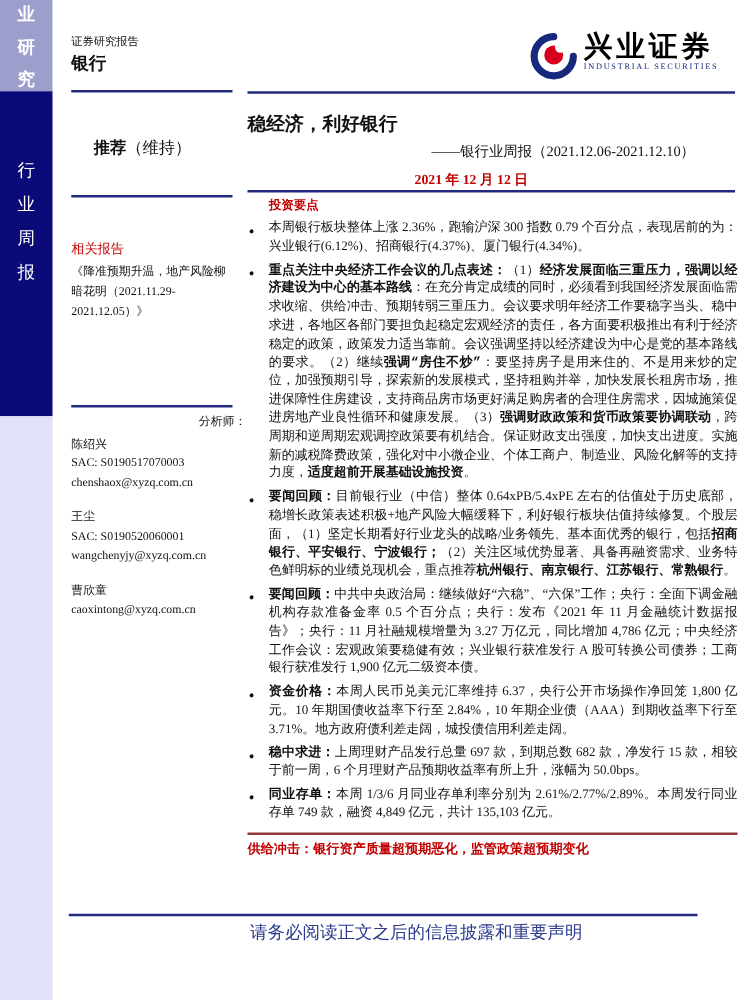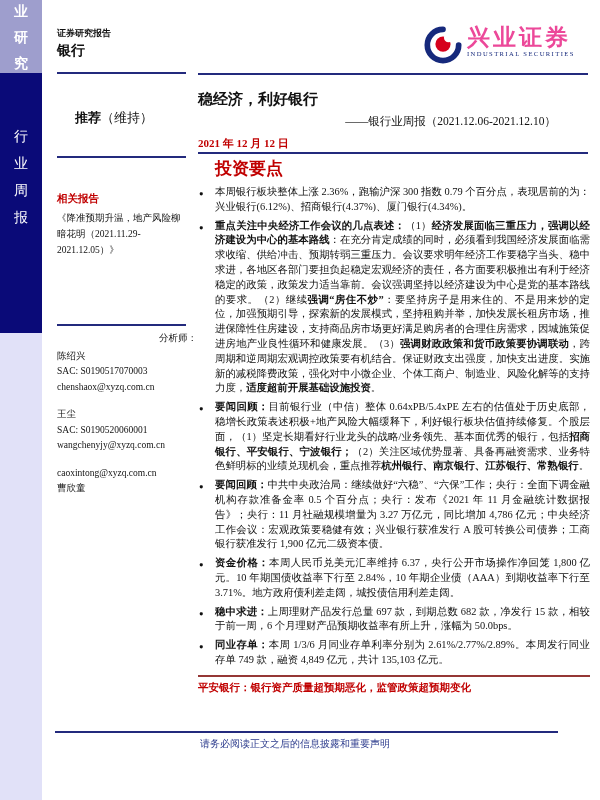--- a/index.html
+++ b/index.html
@@ -18,52 +18,52 @@
   .side-bottom{position:absolute;left:0;top:333px;width:42px;height:467px;background:#e1e1f8;}
   
   .rule{position:absolute;background:#232a7d;}
   .rule-left-1{left:57px;top:72px;width:129px;height:2px;}
   .rule-main-1{left:198px;top:73px;width:390px;height:2px;}
   .rule-left-2{left:57px;top:156px;width:129px;height:2px;}
   .rule-main-2{left:198px;top:152px;width:390px;height:2px;}
   .rule-left-3{left:57px;top:324px;width:129px;height:1.5px;}
   .footer-rule{left:55px;top:731px;width:503px;height:2px;}
   
-  .report-type{position:absolute;left:57px;top:27px;font-size:9px;font-weight:bold;text-align:center;}
+  .report-type{position:absolute;left:57px;top:27px;font-size:9px;font-weight:normal;text-align:center;}
   .industry{position:absolute;left:57px;top:42px;font-size:14px;font-weight:bold;}
   .logo{position:absolute;left:424px;top:26px;display:flex;align-items:flex-start;gap:5px;}
   .logo-txt{display:flex;flex-direction:column;line-height:1;}
-  .logo-cn{font-size:23px;font-weight:bold;color:#ec4899;letter-spacing:3px;}
+  .logo-cn{font-size:23px;font-weight:bold;color:#000000;letter-spacing:3px;}
   .logo-en{font-size:6.6px;color:#16297c;letter-spacing:1.4px;margin-top:2px;}
   .title{position:absolute;left:198px;top:90px;width:390px;text-align:left;
     font-size:15px;font-weight:bold;}
   .subtitle{position:absolute;left:198px;top:114px;width:358px;text-align:right;font-size:11.5px;}
-  .date{position:absolute;left:198px;top:136px;width:358px;text-align:left;
+  .date{position:absolute;left:198px;top:136px;width:358px;text-align:center;
     font-size:11px;font-weight:bold;color:#c00000;}
   .rating{position:absolute;left:75px;top:109px;font-size:13px;display:flex;}
   .rating-label{font-weight:bold;}
   
-  .related-heading{position:absolute;left:57px;top:192px;font-size:10.5px;font-weight:bold;color:#c00000;}
+  .related-heading{position:absolute;left:57px;top:192px;font-size:10.5px;font-weight:normal;color:#c00000;}
   .related-title{position:absolute;left:57px;top:210px;width:132px;font-size:9.5px;line-height:16px;}
   .analysts{position:absolute;left:57px;top:331px;width:140px;font-size:9.5px;line-height:15.5px;}
   .an-group{margin-bottom:12px;}
   .an-heading{margin-bottom:2px;text-align:right;}
   
   .main{position:absolute;left:198px;top:156px;width:392px;}
-  .section-heading{color:#c00000;font-weight:bold;font-size:17px;margin:1px 0 5px 17px;}
+  .section-heading{color:#c00000;font-weight:bold;font-size:10px;margin:1px 0 5px 17px;}
   ul.bullets{list-style:none;margin:0;padding:0;}
   ul.bullets li{position:relative;padding-left:17px;font-size:10.4px;line-height:14.8px;
     text-align:justify;margin-bottom:4px;}
   ul.bullets li::before{content:"\25CF";position:absolute;left:1px;top:2px;font-size:7.5px;}
-  ul.bullets b{font-weight:bold;}
+  ul.bullets b{font-weight:bold;font-family:Liberation Mono, monospace;}
   .risk{margin-top:7px;}
   .risk-rule{height:2px;background:#953735;margin-bottom:4px;}
   .risk-text{color:#c00000;font-weight:bold;font-size:10.5px;}
   
-  .footer-text{position:absolute;left:200px;top:737px;font-size:10px;color:#2b3a8c;}
+  .footer-text{position:absolute;left:200px;top:737px;font-size:14px;color:#2b3a8c;}
 </style>
 </head>
 <body>
 
 <div class="side-top">
   <div>业</div>
   <div>研</div>
   <div>究</div>
 </div>
 <div class="side-mid">
@@ -116,38 +116,38 @@
     <div>陈绍兴</div>
     <div>SAC: S0190517070003</div>
     <div>chenshaox@xyzq.com.cn</div>
   </div>
   <div class="an-group">
     <div>王尘</div>
     <div>SAC: S0190520060001</div>
     <div>wangchenyjy@xyzq.com.cn</div>
   </div>
   <div class="an-group">
+    <div>曹欣童</div>
     <div>caoxintong@xyzq.com.cn</div>
-    <div>曹欣童</div>
   </div>
 </div>
 
 <div class="main">
   <div class="section-heading">投资要点</div>
   <ul class="bullets">
       <li><span>本周银行板块整体上涨 2.36%，跑输沪深 300 指数 0.79 个百分点，表现居前的为：兴业银行(6.12%)、招商银行(4.37%)、厦门银行(4.34%)。</span></li>
       <li><b>重点关注中央经济工作会议的几点表述：</b><span>（1）</span><b>经济发展面临三重压力，强调以经济建设为中心的基本路线</b><span>：在充分肯定成绩的同时，必须看到我国经济发展面临需求收缩、供给冲击、预期转弱三重压力。会议要求明年经济工作要稳字当头、稳中求进，各地区各部门要担负起稳定宏观经济的责任，各方面要积极推出有利于经济稳定的政策，政策发力适当靠前。会议强调坚持以经济建设为中心是党的基本路线的要求。（2）继续</span><b>强调“房住不炒”</b><span>：要坚持房子是用来住的、不是用来炒的定位，加强预期引导，探索新的发展模式，坚持租购并举，加快发展长租房市场，推进保障性住房建设，支持商品房市场更好满足购房者的合理住房需求，因城施策促进房地产业良性循环和健康发展。（3）</span><b>强调财政政策和货币政策要协调联动</b><span>，跨周期和逆周期宏观调控政策要有机结合。保证财政支出强度，加快支出进度。实施新的减税降费政策，强化对中小微企业、个体工商户、制造业、风险化解等的支持力度，</span><b>适度超前开展基础设施投资</b><span>。</span></li>
       <li><b>要闻回顾：</b><span>目前银行业（中信）整体 0.64xPB/5.4xPE 左右的估值处于历史底部，稳增长政策表述积极+地产风险大幅缓释下，利好银行板块估值持续修复。个股层面，（1）坚定长期看好行业龙头的战略/业务领先、基本面优秀的银行，包括</span><b>招商银行、平安银行、宁波银行；</b><span>（2）关注区域优势显著、具备再融资需求、业务特色鲜明标的业绩兑现机会，重点推荐</span><b>杭州银行、南京银行、江苏银行、常熟银行</b><span>。</span></li>
       <li><b>要闻回顾：</b><span>中共中央政治局：继续做好“六稳”、“六保”工作；央行：全面下调金融机构存款准备金率 0.5 个百分点；央行：发布《2021 年 11 月金融统计数据报告》；央行：11 月社融规模增量为 3.27 万亿元，同比增加 4,786 亿元；中央经济工作会议：宏观政策要稳健有效；兴业银行获准发行 A 股可转换公司债券；工商银行获准发行 1,900 亿元二级资本债。</span></li>
       <li><b>资金价格：</b><span>本周人民币兑美元汇率维持 6.37，央行公开市场操作净回笼 1,800 亿元。10 年期国债收益率下行至 2.84%，10 年期企业债（AAA）到期收益率下行至 3.71%。地方政府债利差走阔，城投债信用利差走阔。</span></li>
       <li><b>稳中求进：</b><span>上周理财产品发行总量 697 款，到期总数 682 款，净发行 15 款，相较于前一周，6 个月理财产品预期收益率有所上升，涨幅为 50.0bps。</span></li>
       <li><b>同业存单：</b><span>本周 1/3/6 月同业存单利率分别为 2.61%/2.77%/2.89%。本周发行同业存单 749 款，融资 4,849 亿元，共计 135,103 亿元。</span></li>
     </ul>
   <div class="risk">
     <div class="risk-rule"></div>
     <div class="risk-text">
-      <span>平安银行：</span><span>银行资产质量超预期恶化，监管政策超预期变化</span>
+      <span>供给冲击：</span><span>银行资产质量超预期恶化，监管政策超预期变化</span>
     </div>
   </div>
 </div>
 
 <div class="rule footer-rule"></div>
 <div class="footer-text">请务必阅读正文之后的信息披露和重要声明</div>
 
 </body></html>

